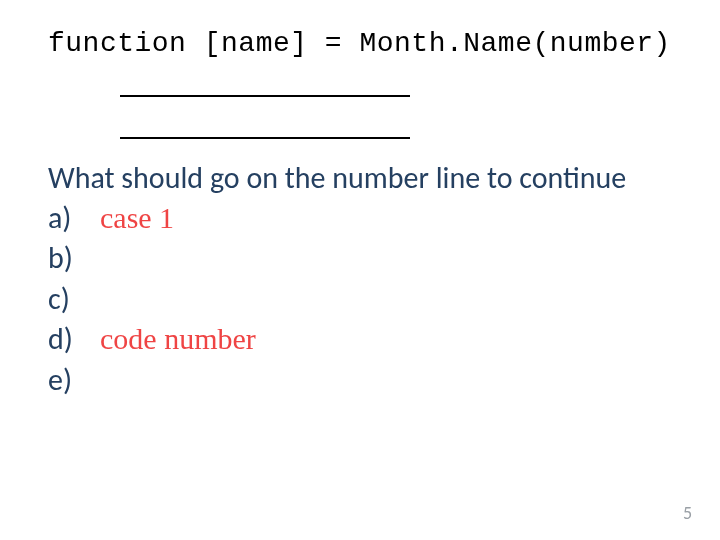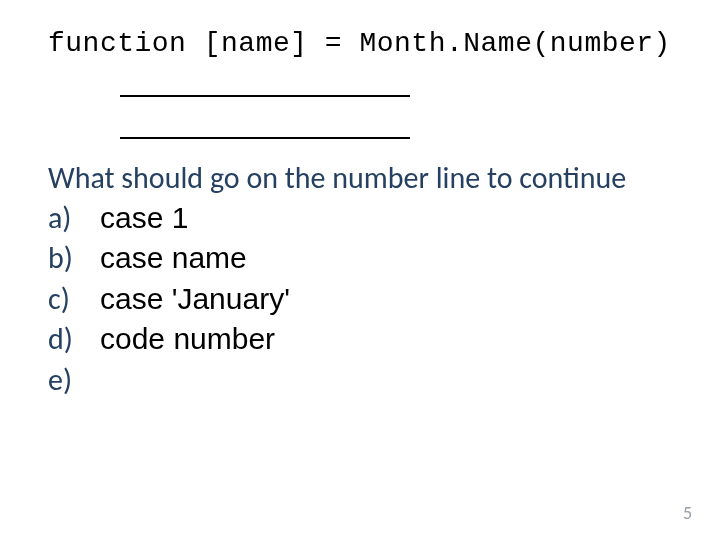--- a/index.html
+++ b/index.html
@@ -47,22 +47,22 @@
   .opt {
     font-size: 30px;
     color: #254061;
     line-height: 1.35;
     display: flex;
   }
   .opt .lab {
     min-width: 52px;
   }
   .opt .mono {
-    font-family: Liberation Sans, sans-serif;
-    color: #000000;
+    font-family: Liberation Serif, serif;
+    color: #ef4444;
     text-align: center;
   }
   .pagenum {
     position: absolute;
     right: 28px;
     bottom: 16px;
     font-size: 18px;
     color: #9aa0a6;
   }
 </style>
@@ -84,25 +84,23 @@
     <span>What should go on the number line to continue</span><br>
   </div>
 
   <div class="options">
     <div class="opt">
       <span class="lab">a)</span>
       <span class="mono">case 1</span>
     </div>
     <div class="opt">
       <span class="lab">b)</span>
-      <span class="mono">case name</span>
     </div>
     <div class="opt">
       <span class="lab">c)</span>
-      <span class="mono">case 'January'</span>
     </div>
     <div class="opt">
       <span class="lab">d)</span>
       <span class="mono">code number</span>
     </div>
     <div class="opt">
       <span class="lab">e)</span>
     </div>
   </div>
 

